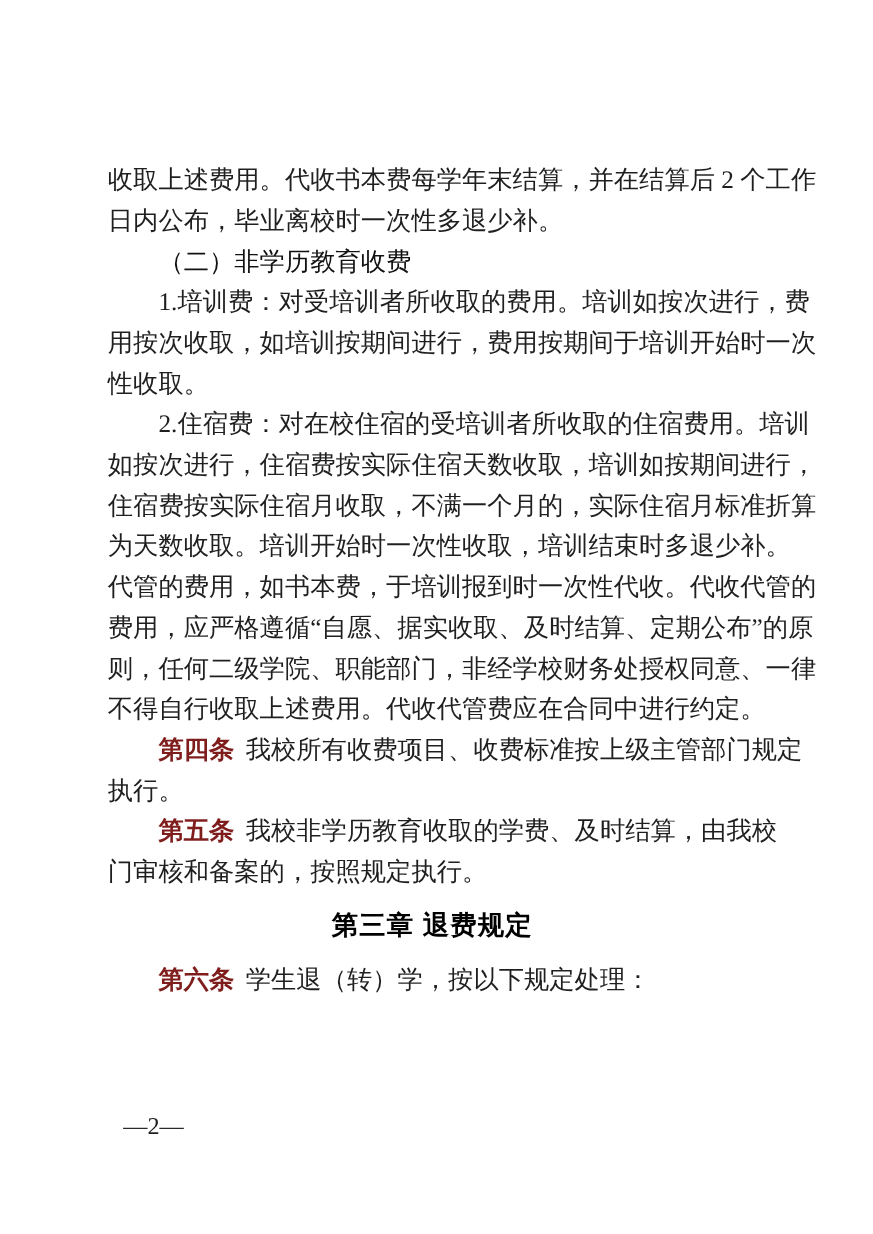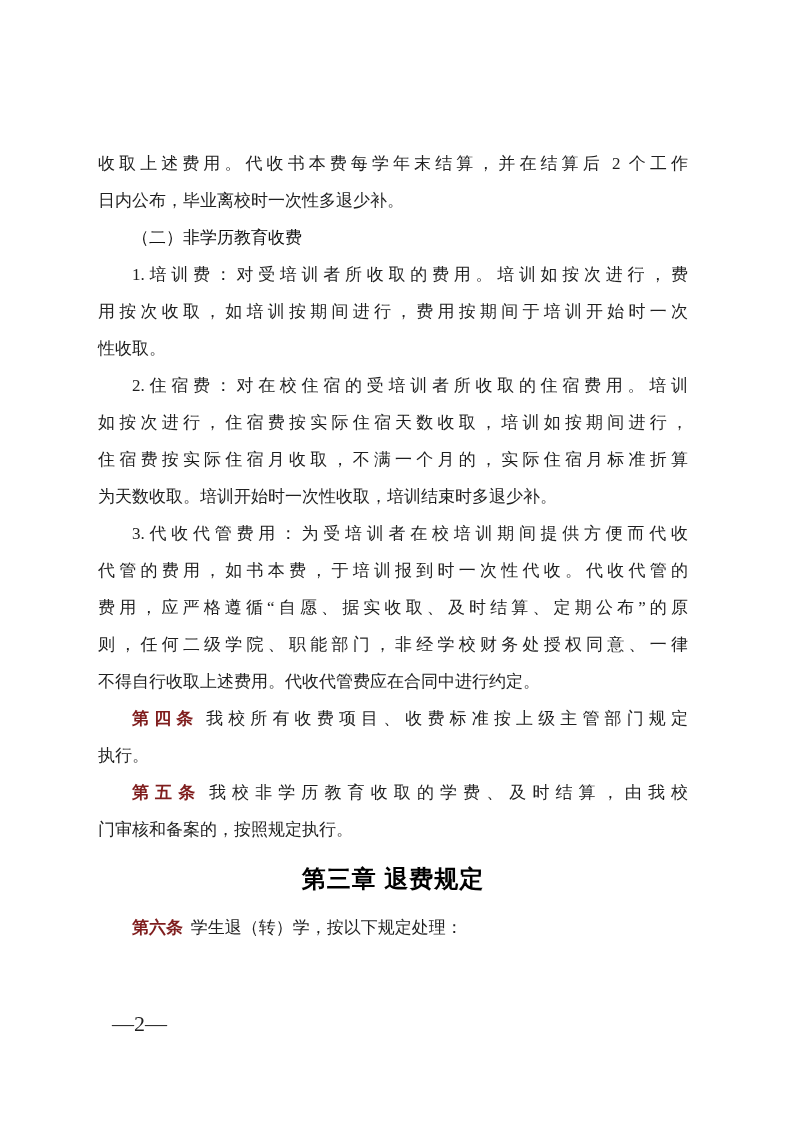--- a/index.html
+++ b/index.html
@@ -16,21 +16,21 @@
     color: #1f1f1f;
     overflow: hidden;
   }
   .textblock {
     position: absolute;
     left: 98px;
     top: 145px;
     width: 590px;
   }
   .line {
-    font-size: 17px;
+    font-size: 23px;
     line-height: 37px;
     height: 37px;
     text-align: justify;
     text-align-last: justify;
     white-space: nowrap;
   }
   .line.end {
     text-align: right;
     text-align-last: left;
   }
@@ -83,21 +83,20 @@
 
     <div class="line indent">1.培训费：对受培训者所收取的费用。培训如按次进行，费</div>
     <div class="line">用按次收取，如培训按期间进行，费用按期间于培训开始时一次</div>
     <div class="line end">性收取。</div>
 
     <div class="line indent">2.住宿费：对在校住宿的受培训者所收取的住宿费用。培训</div>
     <div class="line">如按次进行，住宿费按实际住宿天数收取，培训如按期间进行，</div>
     <div class="line">住宿费按实际住宿月收取，不满一个月的，实际住宿月标准折算</div>
     <div class="line end">为天数收取。培训开始时一次性收取，培训结束时多退少补。</div>
 
-    <div class="line indent">3.代收代管费用：为受培训者在校培训期间提供方便而代收</div>
     <div class="line">代管的费用，如书本费，于培训报到时一次性代收。代收代管的</div>
     <div class="line">费用，应严格遵循“自愿、据实收取、及时结算、定期公布”的原</div>
     <div class="line">则，任何二级学院、职能部门，非经学校财务处授权同意、一律</div>
     <div class="line end">不得自行收取上述费用。代收代管费应在合同中进行约定。</div>
 
     <div class="line indent">
       <span class="lbl">第四条</span><span>我校所有收费项目、收费标准按上级主管部门规定</span>
     </div>
     <div class="line end">执行。</div>
 

